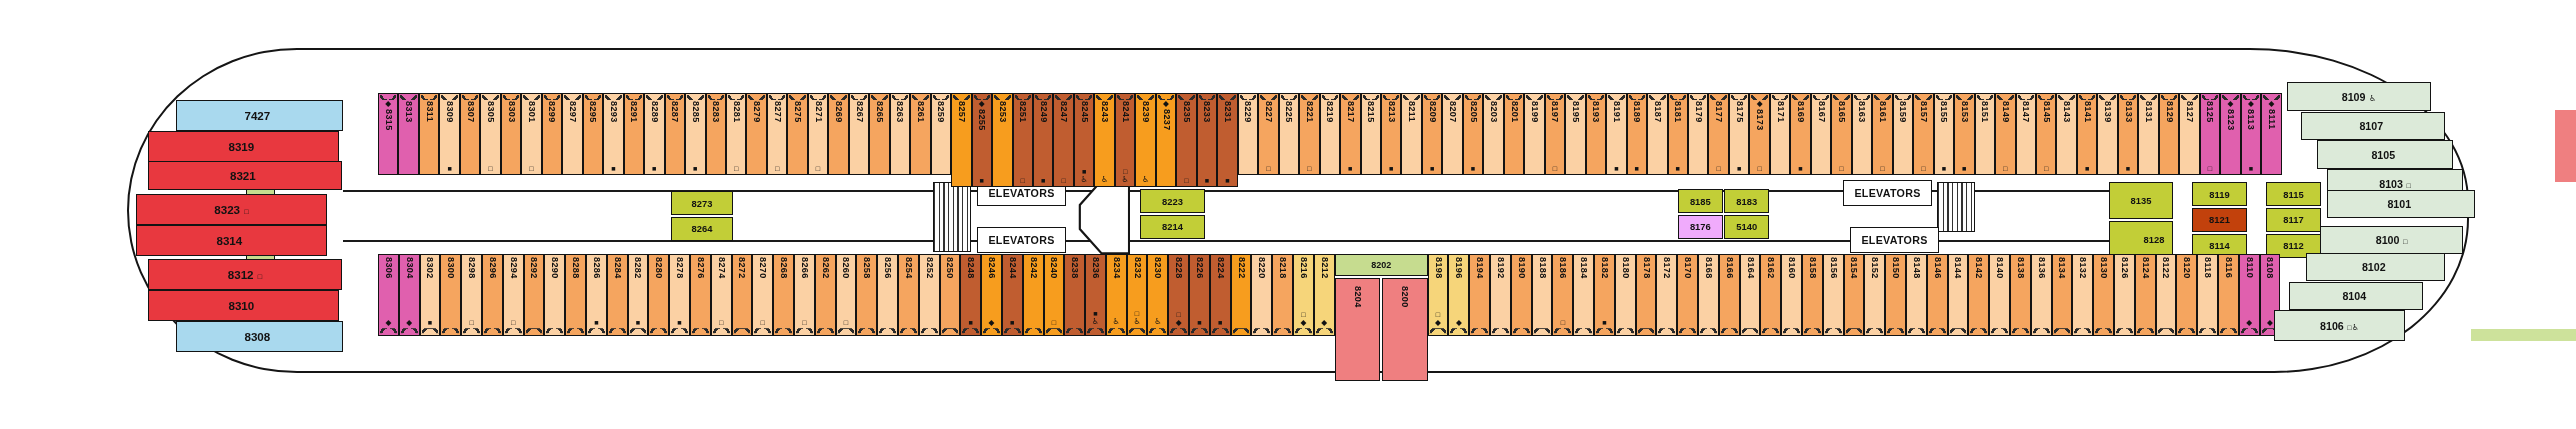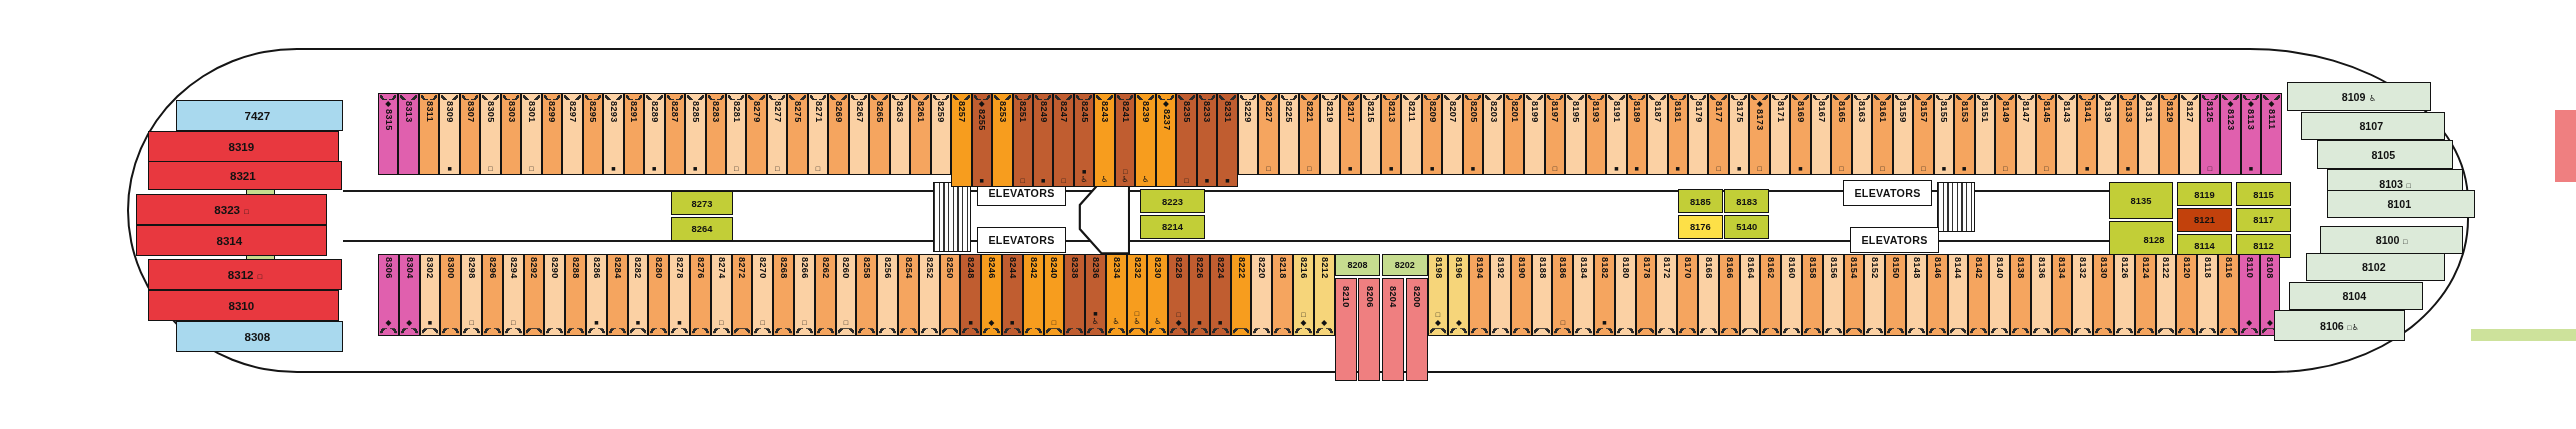--- a/index.html
+++ b/index.html
@@ -50,21 +50,21 @@
   
   .oc { border:1.3px solid #131313; display:flex; align-items:center; justify-content:center;
         font-weight:bold; font-size:9.4px; }
   .v86 { position:absolute; left:246px; top:184px; width:29px; height:76px; }
   .pairbox { position:absolute; display:flex; flex-direction:column; gap:1.7px; }
   .pairbox .oc { height:24px; }
   .pa { left:639px; top:191px; width:62px;margin-left:32px; }
   .pm { left:1140px; top:189px; width:65px; }
   .qd { left:1678px; top:189px; width:91px; display:grid; grid-template-columns:1fr 1fr; gap:1.7px; position:absolute; }
   .qd .oc { height:24px; }
-  .fwd { position:absolute; left:2109px; top:182px; height:76px; display:flex; gap:4px; }
+  .fwd { position:absolute; left:2109px; top:182px; height:76px; display:flex; gap:19px; }
   .fcol { display:flex; flex-direction:column; gap:1.7px; }
   .fc1 { width:64px; } .fc2, .fc3 { width:55px; }
   .f-tall { height:43px; } .fcol .oc { flex:1 1 0; }
 
   
   .elev { position:absolute; background:#fff; border:1.9px solid #131313; display:flex; align-items:center;
           justify-content:center; font-weight:bold; font-size:10.7px; letter-spacing:0.3px; }
   .e1{left:977px;top:180px;width:89px;height:26px} .e2{left:977px;top:227px;width:89px;height:26px}
   .e3{left:1843px;top:180px;width:89px;height:26px} .e4{left:1850px;top:227px;width:89px;height:26px}
   .stairs { position:absolute; border:1.7px solid #131313; background:repeating-linear-gradient(90deg,#333 0 1.3px,#fff 1.3px 4.7px); }
@@ -122,21 +122,21 @@
         <span>8214</span>
       </div>
   </div>
   <div class="qd">
     <div class="oc" style="background: rgb(194, 206, 55);">
         <span>8185</span>
       </div>
     <div class="oc" style="background: rgb(194, 206, 55);">
         <span>8183</span>
       </div>
-    <div class="oc" style="background: #fde047;">
+    <div class="oc" style="background: #f0abfc;">
         <span>8176</span>
       </div>
     <div class="oc" style="background: rgb(194, 206, 55);">
         <span>5140</span>
       </div>
   </div>
   <div class="fwd">
     <div class="fcol fc1">
       <div class="oc f-tall" style="background: rgb(194, 206, 55);">
           <span>8135</span>
@@ -872,31 +872,20 @@
         </span>
         <span class="dm">◆</span>
       </div>
       <div class="cabin" style="background: rgb(246, 213, 122);">
         <span class="vnum">8212</span>
         <span class="mk"></span>
         <span class="dm">◆</span>
       </div>
       <div class="sblock">
         <div class="sb-col">
-          <div class="sb-g" style="background: rgb(198, 220, 143);">8208</div>
-          <div class="sb-row">
-            <div class="sb-s" style="background: rgb(239, 127, 128);">
-              <span class="vnum">8210</span>
-            </div>
-            <div class="sb-s" style="background: rgb(239, 127, 128);">
-              <span class="vnum">8206</span>
-            </div>
-          </div>
-        </div>
-        <div class="sb-col">
           <div class="sb-g" style="background: rgb(198, 220, 143);">8202</div>
           <div class="sb-row">
             <div class="sb-s" style="background: rgb(239, 127, 128);">
               <span class="vnum">8204</span>
             </div>
             <div class="sb-s" style="background: rgb(239, 127, 128);">
               <span class="vnum">8200</span>
             </div>
           </div>
         </div>

